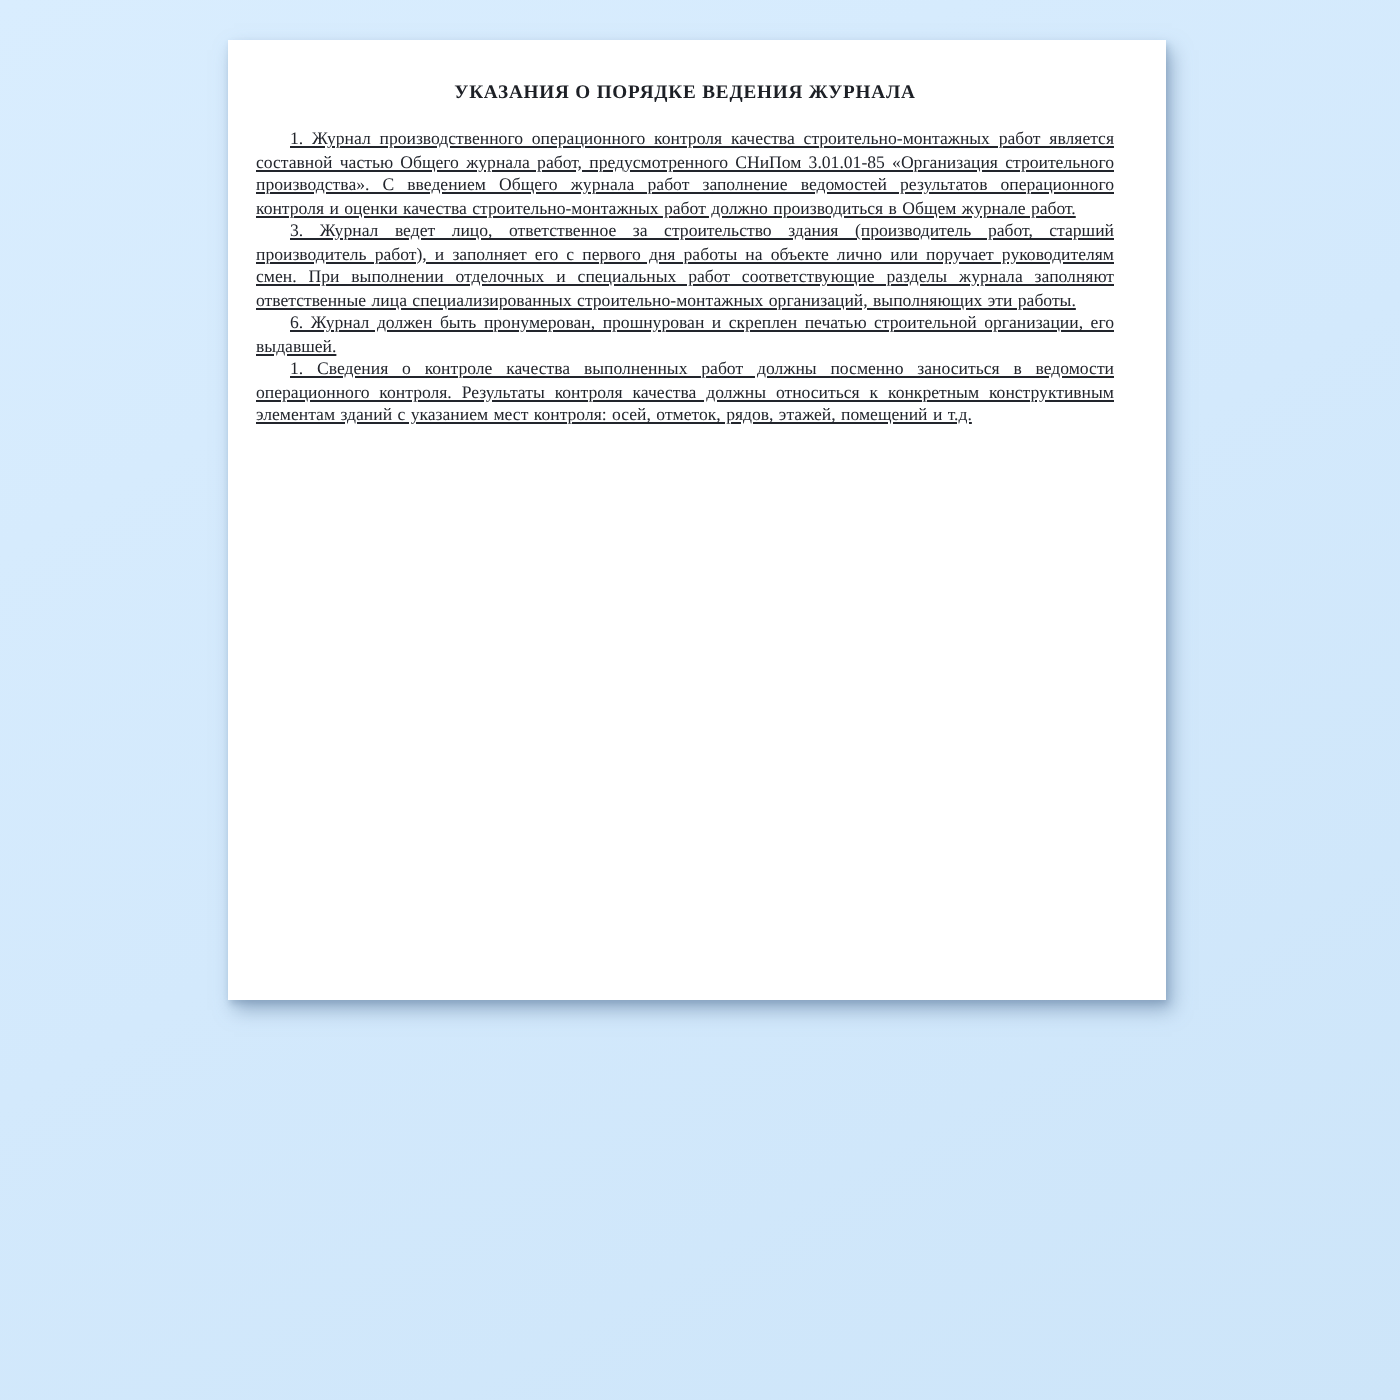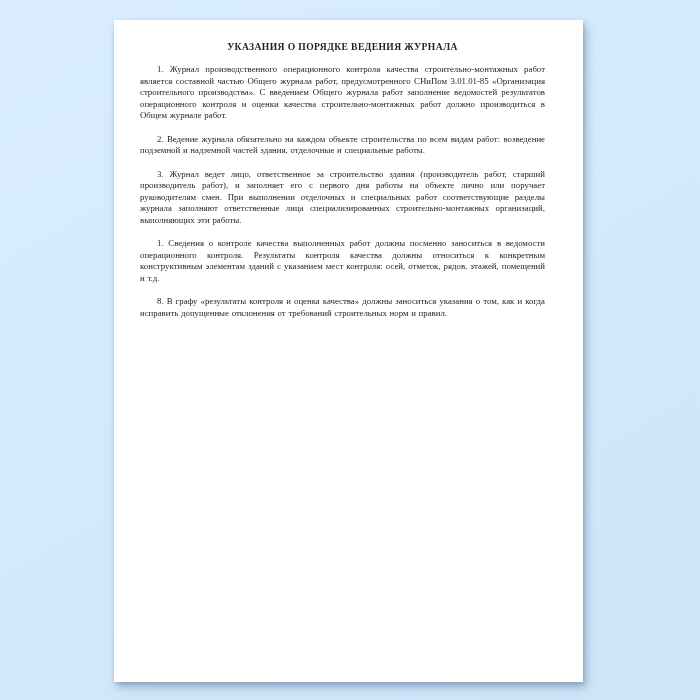--- a/index.html
+++ b/index.html
@@ -12,21 +12,21 @@
     overflow: hidden;
     position: relative;
     background: linear-gradient(150deg, #d9edfe 0%, #d3e9fc 50%, #cde5f9 100%);
     font-family: "Liberation Serif", serif;
   }
   .page {
     position: absolute;
     left: 114px;
     top: 20px;
     width: 469px;
-    height: 662px;
+    height: 480px;
     box-sizing: border-box;
     background: #ffffff;
     padding: 21px 26px 0 14px;
     box-shadow: 3px 5px 9px rgba(98, 128, 162, 0.55),
                 1px 2px 3px rgba(98, 128, 162, 0.30);
   }
   .doc-title {
     font-family: "Liberation Serif", serif;
     font-size: 9.6px;
     font-weight: bold;
@@ -35,29 +35,29 @@
     color: #1d2026;
     margin: 0 0 12px 0;
   }
   .doc-body p {
     font-family: "Liberation Serif", serif;
     font-size: 8.8px;
     line-height: 11.5px;
     color: #22252c;
     text-align: justify;
     text-indent: 17px;
-    margin: 12px;
+    margin: 0;
     word-spacing: 0.5px;
+    text-decoration: underline;
   }
 </style>
 </head>
 <body>
 
 <div class="page">
   <h1 class="doc-title">УКАЗАНИЯ О ПОРЯДКЕ ВЕДЕНИЯ ЖУРНАЛА</h1>
   <div class="doc-body">
     <p>1. Журнал производственного операционного контроля качества строительно-монтажных работ является составной частью Общего журнала работ, предусмотренного СНиПом 3.01.01-85 «Организация строительного производства». С введением Общего журнала работ заполнение ведомостей результатов операционного контроля и оценки качества строительно-монтажных работ должно производиться в Общем журнале работ.</p>
-    <p>2. Ведение журнала обязательно на каждом объекте строительства по всем видам работ: возведение подземной и надземной частей здания, отделочные и специальные работы.</p>
     <p>3. Журнал ведет лицо, ответственное за строительство здания (производитель работ, старший производитель работ), и заполняет его с первого дня работы на объекте лично или поручает руководителям смен. При выполнении отделочных и специальных работ соответствующие разделы журнала заполняют ответственные лица специализированных строительно-монтажных организаций, выполняющих эти работы.</p>
+    <p>6. Журнал должен быть пронумерован, прошнурован и скреплен печатью строительной организации, его выдавшей.</p>
     <p>1. Сведения о контроле качества выполненных работ должны посменно заноситься в ведомости операционного контроля. Результаты контроля качества должны относиться к конкретным конструктивным элементам зданий с указанием мест контроля: осей, отметок, рядов, этажей, помещений и т.д.</p>
-    <p>8. В графу «результаты контроля и оценка качества» должны заноситься указания о том, как и когда исправить допущенные отклонения от требований строительных норм и правил.</p>
   </div>
 </div>
 
 </body></html>

